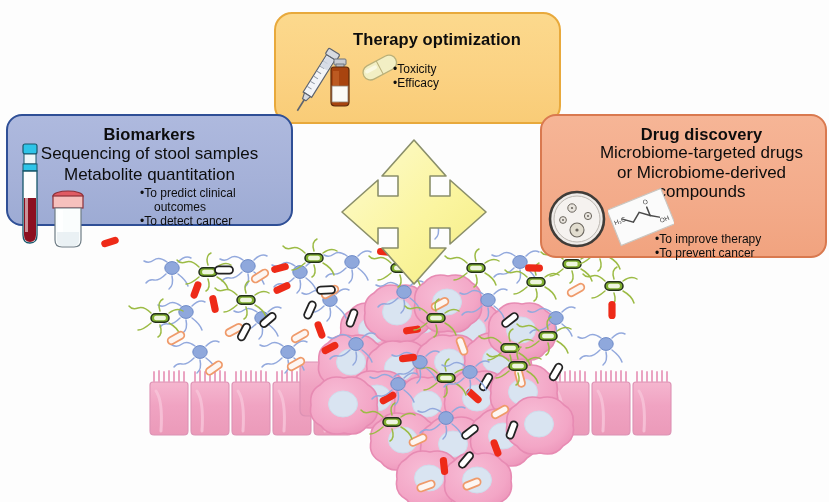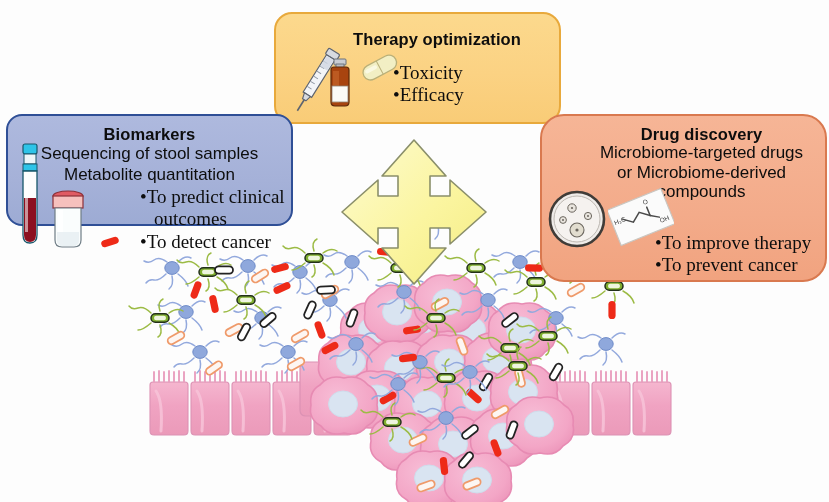--- a/index.html
+++ b/index.html
@@ -24,23 +24,22 @@
     letter-spacing:.1px;
     display:block;
   }
   .panel .pline{
     display:block;
     font-size:17px;
   }
   .bullets{
     position:absolute;
     text-align:left;
-    font-size:19px;
+    font-size:12px;
     line-height:1.18;
-    font-family:Liberation Serif, serif;
   }
   .bullets span{display:block;}
 
   
   #panel-therapy{
     left:274px;top:12px;width:287px;height:112px;
     background:linear-gradient(180deg,#fcd98d 0%,#fbd283 55%,#f9cc77 100%);
     border:2px solid #e8a93c;
     border-radius:18px;
     padding-left:39px;
@@ -54,24 +53,24 @@
     background:linear-gradient(180deg,#aeb9de 0%,#a5b1d8 60%,#9dabd4 100%);
     border:2px solid #2f4f96;
     border-radius:16px;
   }
   #panel-biomarkers .ptitle{margin-top:9px;}
   #panel-biomarkers .pline{margin-top:1px;text-align:center;}
   #biomarker-bullets{left:140px;top:186px;width:152px;text-align:left;}
 
   
   #panel-drug{
-    left:540px;top:114px;width:287px;height:168px;
+    left:540px;top:114px;width:287px;height:144px;
     background:linear-gradient(180deg,#f6b596 0%,#f3ab8a 60%,#f1a37f 100%);
     border:2px solid #d9794f;
-    border-radius:24px;
+    border-radius:16px;
     padding-left:36px;
   }
   #panel-drug .ptitle{margin-top:9px;}
   #drug-bullets{left:655px;top:200px;width:160px;text-align:left;margin-top:32px;}
 
   .icon-abs{position:absolute;}
 </style>
 </head>
 <body>
 

